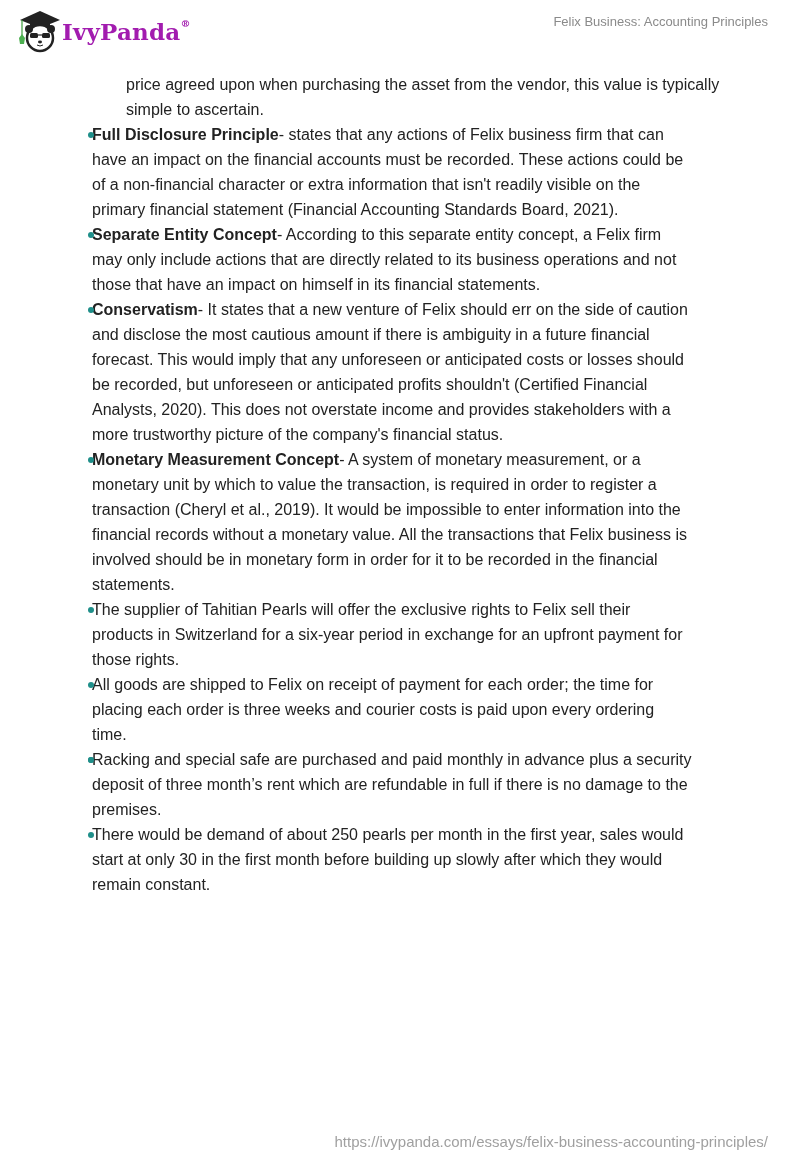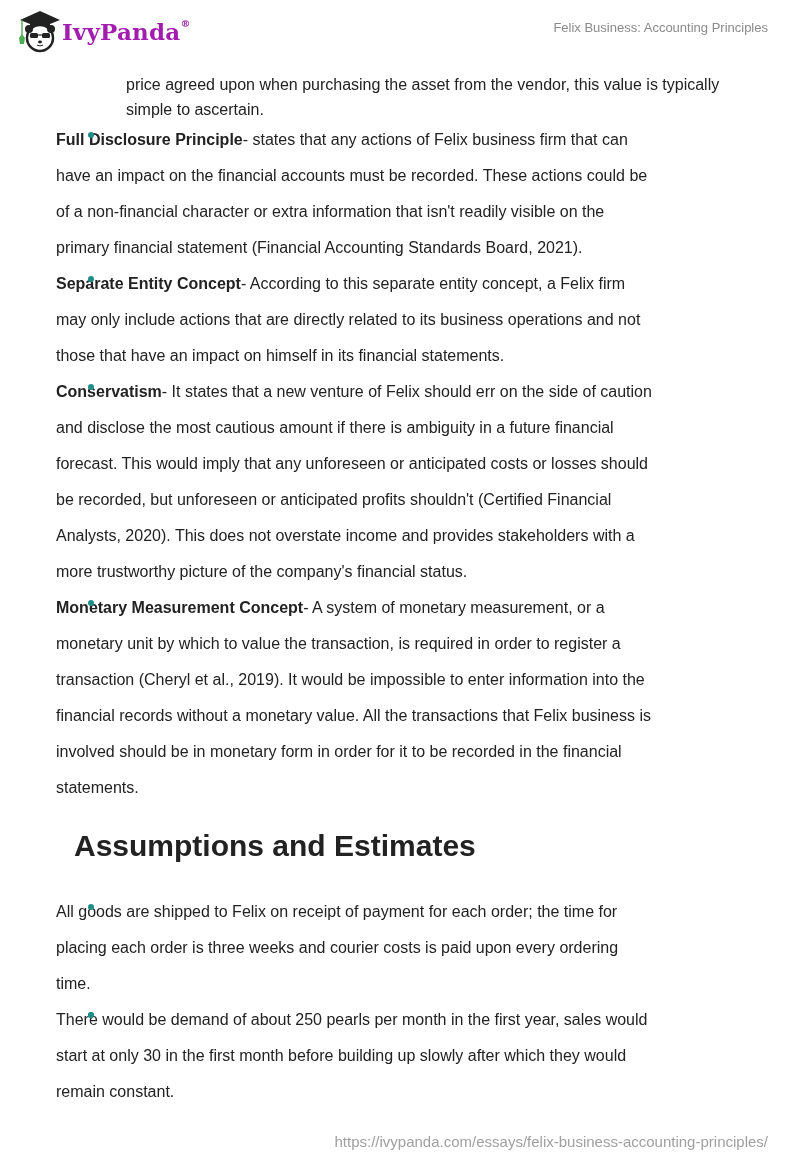--- a/index.html
+++ b/index.html
@@ -9,30 +9,30 @@
   }
   .header { position: absolute; left: 0; top: 0; width: 800px; height: 60px; }
   .logo { position: absolute; left: 16px; top: 8px; display: flex; align-items: center; }
   .logo svg { display: block; }
   .logo-text {
     font-family: "DejaVu Serif", serif; font-weight: bold; font-size: 23px;
     color: #a21caf; letter-spacing: 0.2px;
   }
   .logo-text sup { font-size: 10px; position: relative; top: -4px; }
   .doc-title {
-    position: absolute; right: 32px; top: 14px; font-size: 13px; color: #8a8a8a; margin-top: 6px;
+    position: absolute; right: 32px; top: 14px; font-size: 13px; color: #8a8a8a;
   }
   .content { position: absolute; left: 0; top: 72px; width: 800px; }
   .para-cont {
     margin: 0 0 0 126px; width: 600px; font-size: 16px; line-height: 25px;
   }
   ul.bullets { list-style: none; margin: 0; padding: 0; }
   ul.bullets li {
-    position: relative; padding-left: 56px; width: 600px;
-    font-size: 16px; line-height: 36px;
+    position: relative; padding-left: 92px; width: 600px;
+    font-size: 16px; line-height: 25px;
   }
   ul.bullets li .dot {
     position: absolute; left: 88px; top: 10px; width: 6px; height: 6px;
     border-radius: 50%; background: #1f8f8a;
   }
   ul.bullets li b { font-weight: bold; }
   h2.section {
     margin: 22px 0 30px 74px; font-size: 30px; font-weight: bold; color: #222;
     line-height: 36px;
   }
@@ -81,22 +81,23 @@
     <li>
       <span class="dot"></span>
       <b>Conservatism</b><span>- It states that a new venture of Felix should err on the side of caution and disclose the most cautious amount if there is ambiguity in a future financial forecast. This would imply that any unforeseen or anticipated costs or losses should be recorded, but unforeseen or anticipated profits shouldn't (Certified Financial Analysts, 2020). This does not overstate income and provides stakeholders with a more trustworthy picture of the company's financial status.</span>
     </li>
     <li>
       <span class="dot"></span>
       <b>Monetary Measurement Concept</b><span>- A system of monetary measurement, or a monetary unit by which to value the transaction, is required in order to register a transaction (Cheryl et al., 2019). It would be impossible to enter information into the financial records without a monetary value. All the transactions that Felix business is involved should be in monetary form in order for it to be recorded in the financial statements.</span>
     </li>
   </ul>
 
-  <h2 class="section">Assumptions and Estimates</h2>
 
   <ul class="bullets">
+    <li><span class="dot"></span><span>The supplier of Tahitian Pearls will offer the exclusive rights to Felix sell their products in Switzerland for a six-year period in exchange for an upfront payment for those rights.</span></li>
     <li><span class="dot"></span><span>All goods are shipped to Felix on receipt of payment for each order; the time for placing each order is three weeks and courier costs is paid upon every ordering time.</span></li>
     <li><span class="dot"></span></li>
+    <li><span class="dot"></span><span>Racking and special safe are purchased and paid monthly in advance plus a security deposit of three month’s rent which are refundable in full if there is no damage to the premises.</span></li>
     <li><span class="dot"></span><span>There would be demand of about 250 pearls per month in the first year, sales would start at only 30 in the first month before building up slowly after which they would remain constant.</span></li>
   </ul>
 </div>
 
 <div class="footer-url">https://ivypanda.com/essays/felix-business-accounting-principles/</div>
 
 </body></html>

